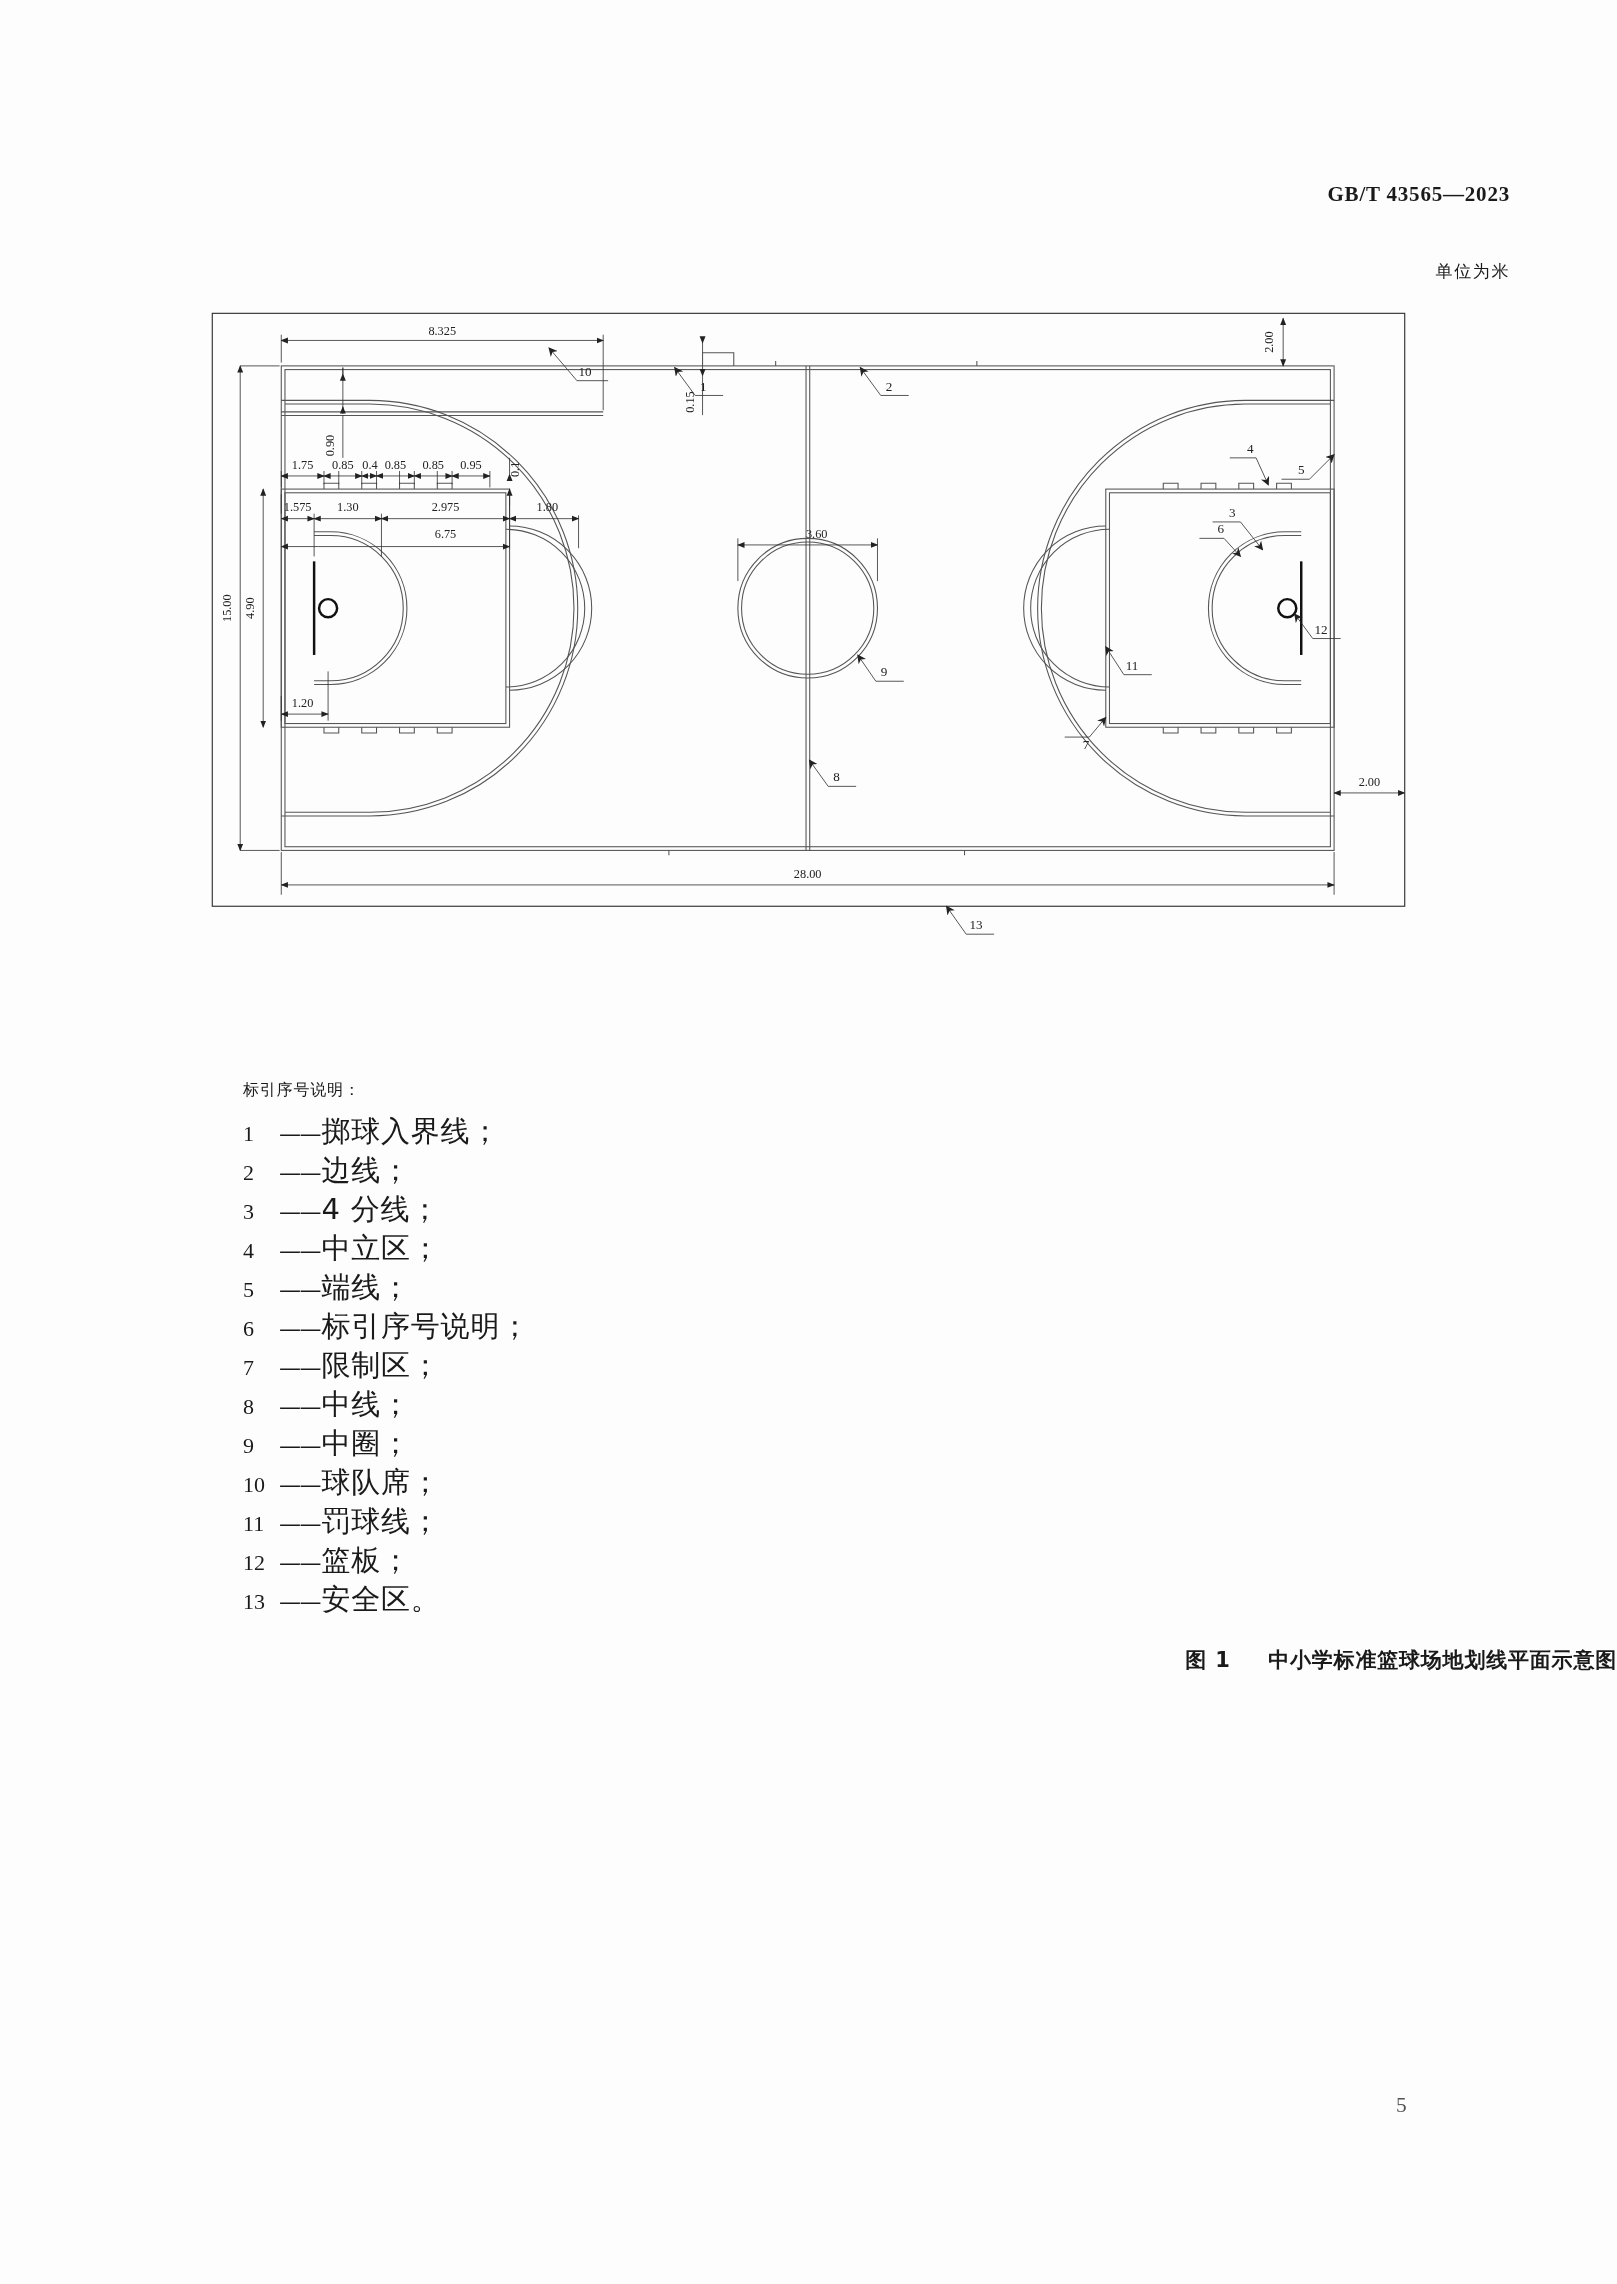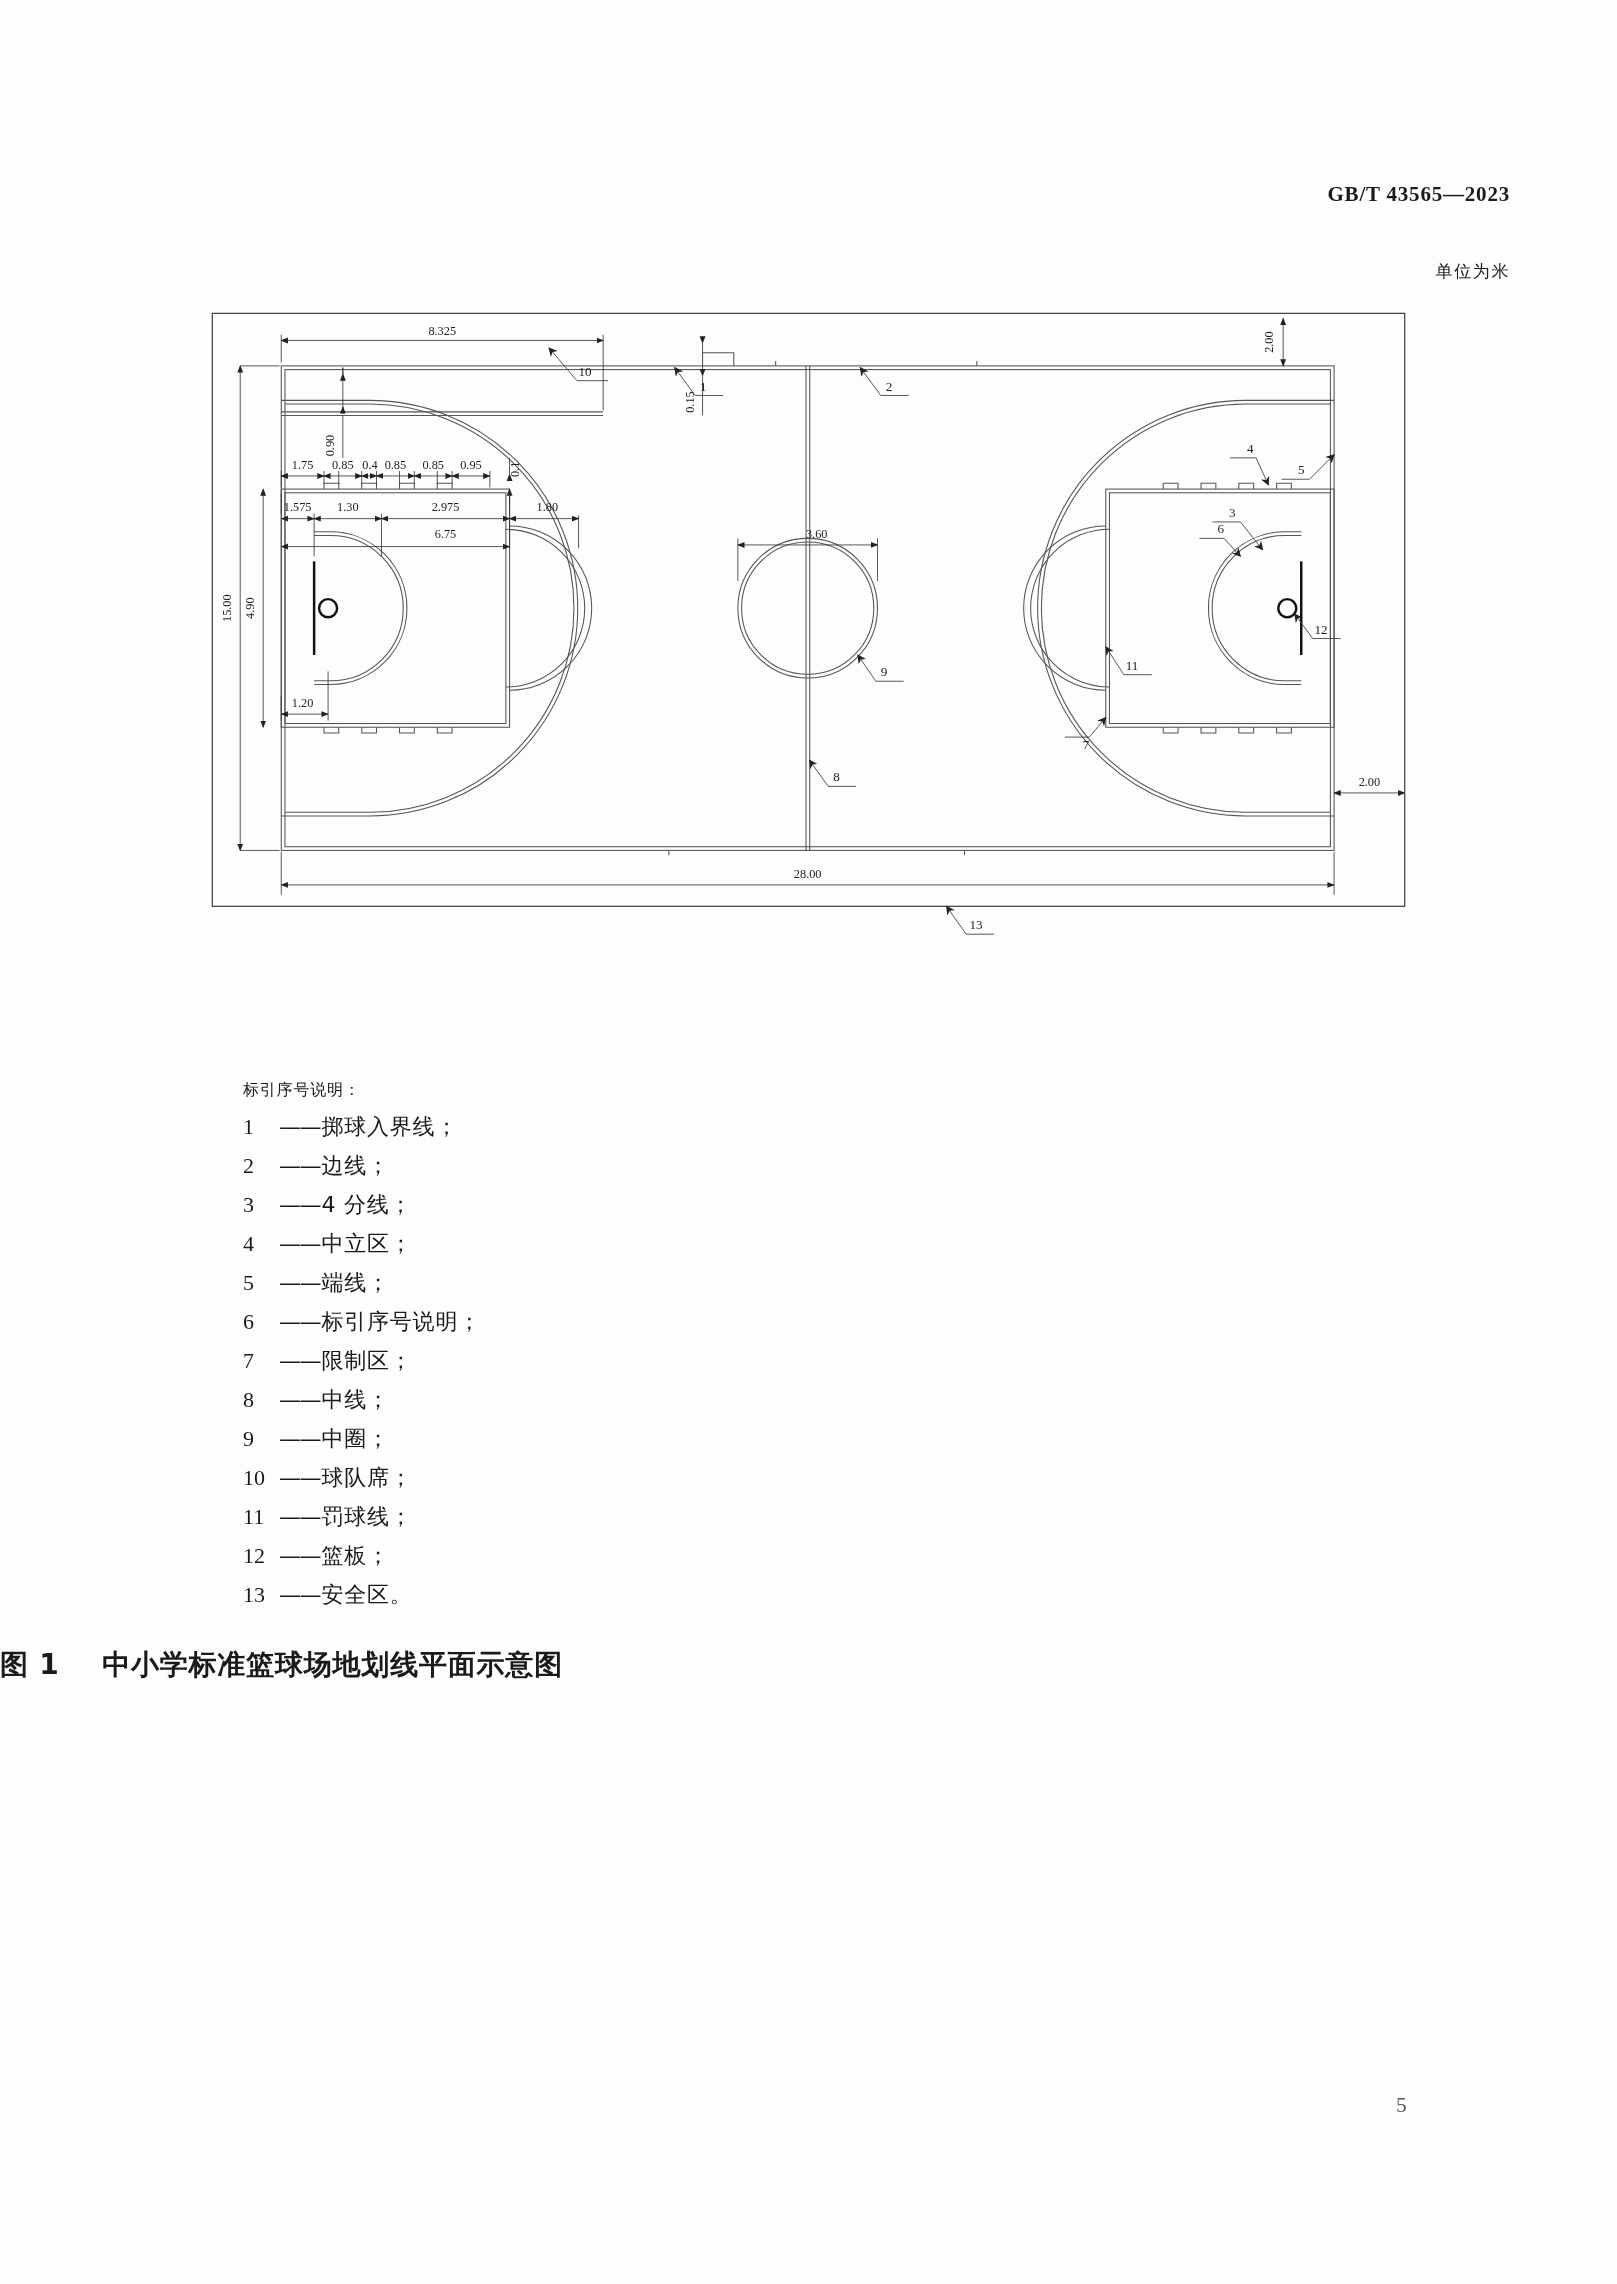--- a/index.html
+++ b/index.html
@@ -79,32 +79,32 @@
   }
   .legend-dash {
     display: inline-block;
     flex: 0 0 auto;
     font-size: 22px;
     letter-spacing: -1.6px;
     font-family: "DejaVu Sans", sans-serif;
     margin-right: 1.6px;
   }
   .legend-label {
-    font-size: 22px;
+    font-size: 29px;
     font-family: "DejaVu Sans", sans-serif;
     letter-spacing: 0.8px;
   }
   
   #figure-caption {
     position: absolute;
     left: 0;
     right: 0;
     top: 1646px;
-    text-align: left;
-    font-size: 28px;
+    text-align: right;
+    font-size: 21px;
     font-weight: bold;
     font-family: "DejaVu Sans", sans-serif;
     letter-spacing: 0.8px;
   }
   #figure-caption .cap-gap { display: inline-block; width: 21.4px; }
   
   #page-number {
     position: absolute;
     left: 1396px;
     top: 2093px;

